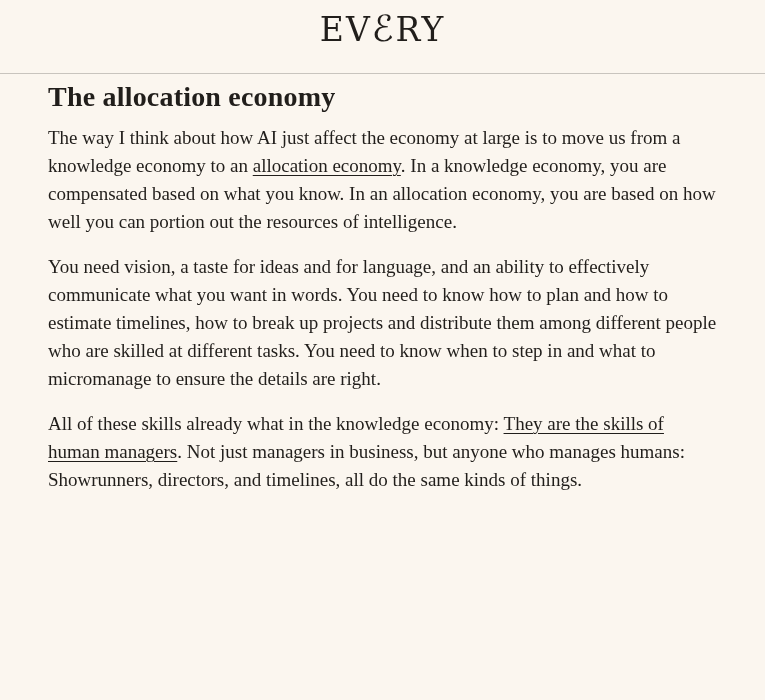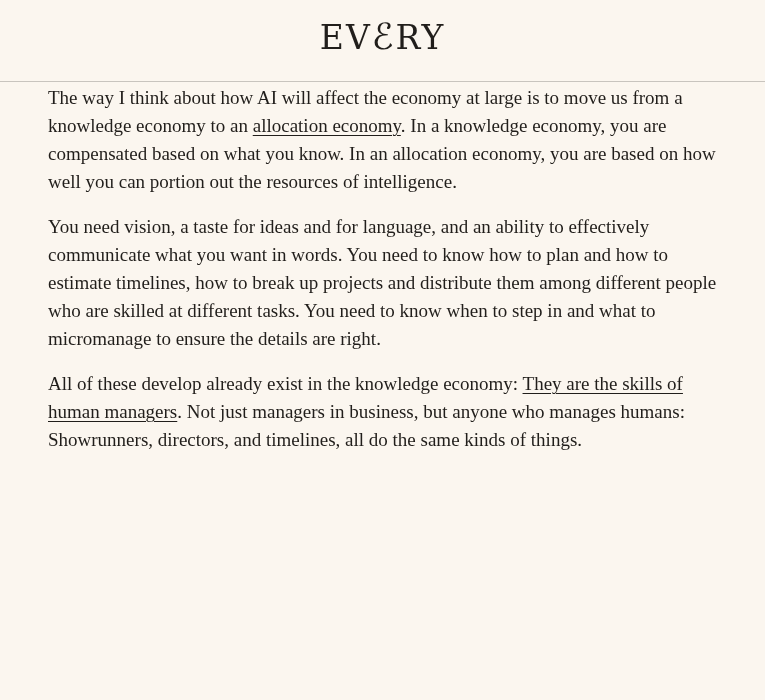--- a/index.html
+++ b/index.html
@@ -9,21 +9,21 @@
   }
   body {
     width: 765px;
     min-height: 700px;
     background: var(--page-background, #FBF6EF);
     color: var(--text-color, #211E1B);
     font-family: "Liberation Serif", "DejaVu Serif", serif;
   }
   .site-header {
     text-align: center;
-    padding-top: 16px;
+    padding-top: 8px;
   }
   .brand-logo {
     display: inline-block;
     text-decoration: none;
     color: var(--text-color, #211E1B);
     font-family: "DejaVu Serif", "Liberation Serif", serif;
     font-size: 33px;
     line-height: 42px;
     letter-spacing: 2px;
   }
@@ -64,18 +64,19 @@
 <body>
 
 <header class="site-header">
   <a href="#" class="brand-logo">
     <span>EV</span><span class="script-e">ℰ</span><span>RY</span>
   </a>
   <hr class="header-divider">
 </header>
 
 <main>
+  <h1 class="page-title">The allocation economy</h1>
   <div>
-      <p class="body-paragraph"><span>The way I think about how AI will affect the economy at large is to move us from a knowledge economy to an </span><a href="#" class="inline-link">allocation economy</a><span>. In a knowledge economy, you are compensated based on what you know. In an allocation economy, you are based on how well you can portion out the resources of intelligence.</span></p>
+      <p class="body-paragraph"><span>The way I think about how AI just affect the economy at large is to move us from a knowledge economy to an </span><a href="#" class="inline-link">allocation economy</a><span>. In a knowledge economy, you are compensated based on what you know. In an allocation economy, you are based on how well you can portion out the resources of intelligence.</span></p>
       <p class="body-paragraph"><span>You need vision, a taste for ideas and for language, and an ability to effectively communicate what you want in words. You need to know how to plan and how to estimate timelines, how to break up projects and distribute them among different people who are skilled at different tasks. You need to know when to step in and what to micromanage to ensure the details are right.</span></p>
-      <p class="body-paragraph"><span>All of these develop already exist in the knowledge economy: </span><a href="#" class="inline-link">They are the skills of human managers</a><span>. Not just managers in business, but anyone who manages humans: Showrunners, directors, and timelines, all do the same kinds of things.</span></p>
+      <p class="body-paragraph"><span>All of these skills already what in the knowledge economy: </span><a href="#" class="inline-link">They are the skills of human managers</a><span>. Not just managers in business, but anyone who manages humans: Showrunners, directors, and timelines, all do the same kinds of things.</span></p>
     </div>
 </main>
 
 </body></html>

